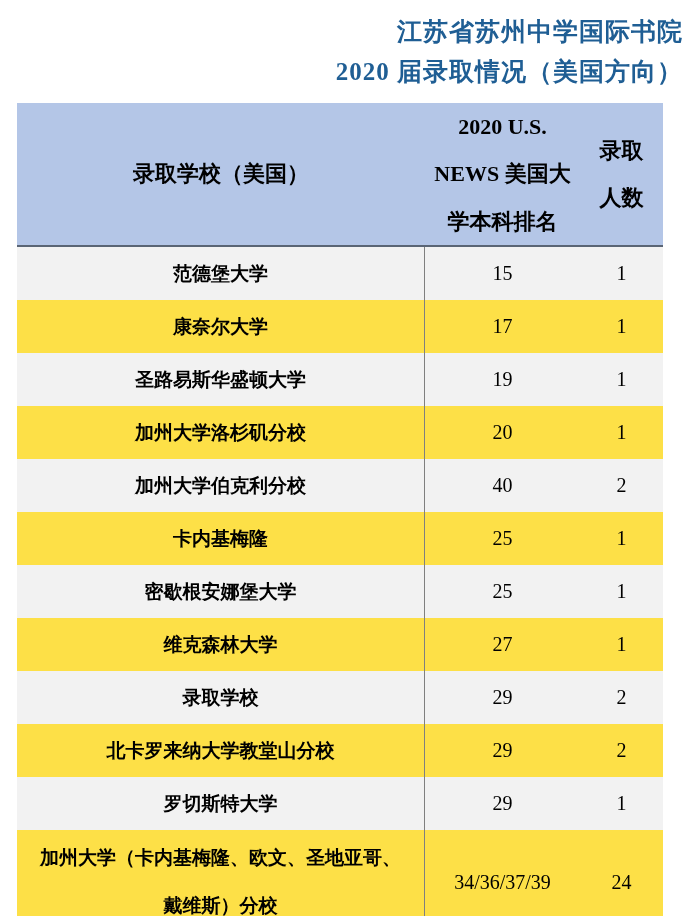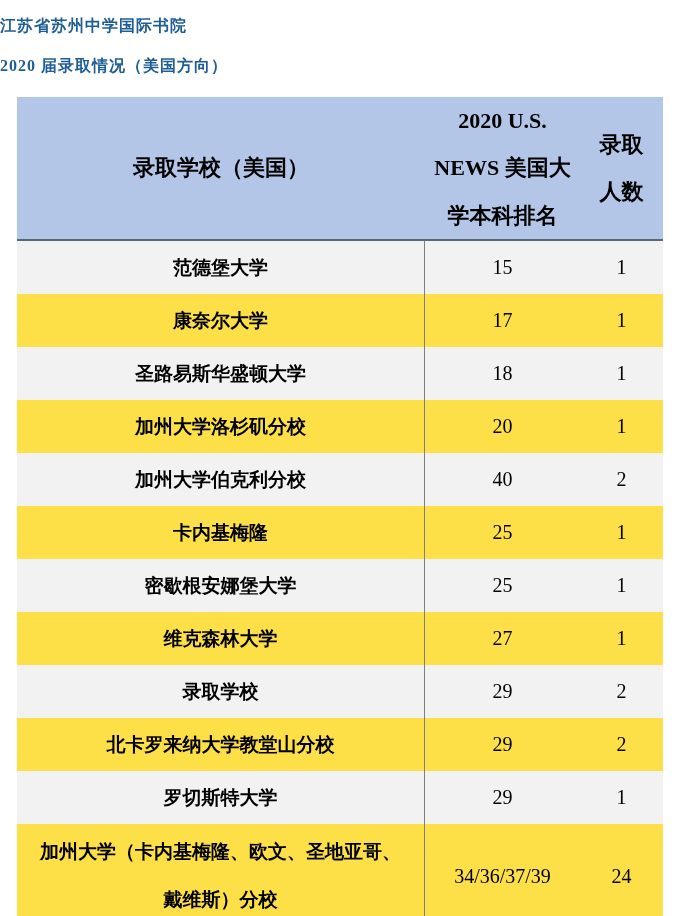--- a/index.html
+++ b/index.html
@@ -9,25 +9,25 @@
   }
   body {
     width: 683px;
     height: 916px;
     overflow: hidden;
     font-family: "Liberation Serif", "DejaVu Serif", serif;
     color: #000000;
   }
   
   .doc-title {
-    margin-top: 6px;
-    text-align: left;
+    margin-top: 12px;
+    text-align: right;
     color: #1f5e94;
     font-weight: bold;
-    font-size: 16px;
+    font-size: 25px;
     line-height: 40px;
     letter-spacing: 1px;
   }
   
   .results-table {
     margin-left: 17px;
     margin-top: 11px;
     width: 646px;
   }
   .tr {
@@ -99,21 +99,21 @@
   </div>
 
   <div class="tr body-row">
     <div class="cell td school-cell col-school">康奈尔大学</div>
     <div class="cell td rank-cell col-rank">17</div>
     <div class="cell td count-cell col-count">1</div>
   </div>
 
   <div class="tr body-row alt">
     <div class="cell td school-cell col-school">圣路易斯华盛顿大学</div>
-    <div class="cell td rank-cell col-rank">18</div>
+    <div class="cell td rank-cell col-rank">19</div>
     <div class="cell td count-cell col-count">1</div>
   </div>
 
   <div class="tr body-row">
     <div class="cell td school-cell col-school">加州大学洛杉矶分校</div>
     <div class="cell td rank-cell col-rank">20</div>
     <div class="cell td count-cell col-count">1</div>
   </div>
 
   <div class="tr body-row alt">

